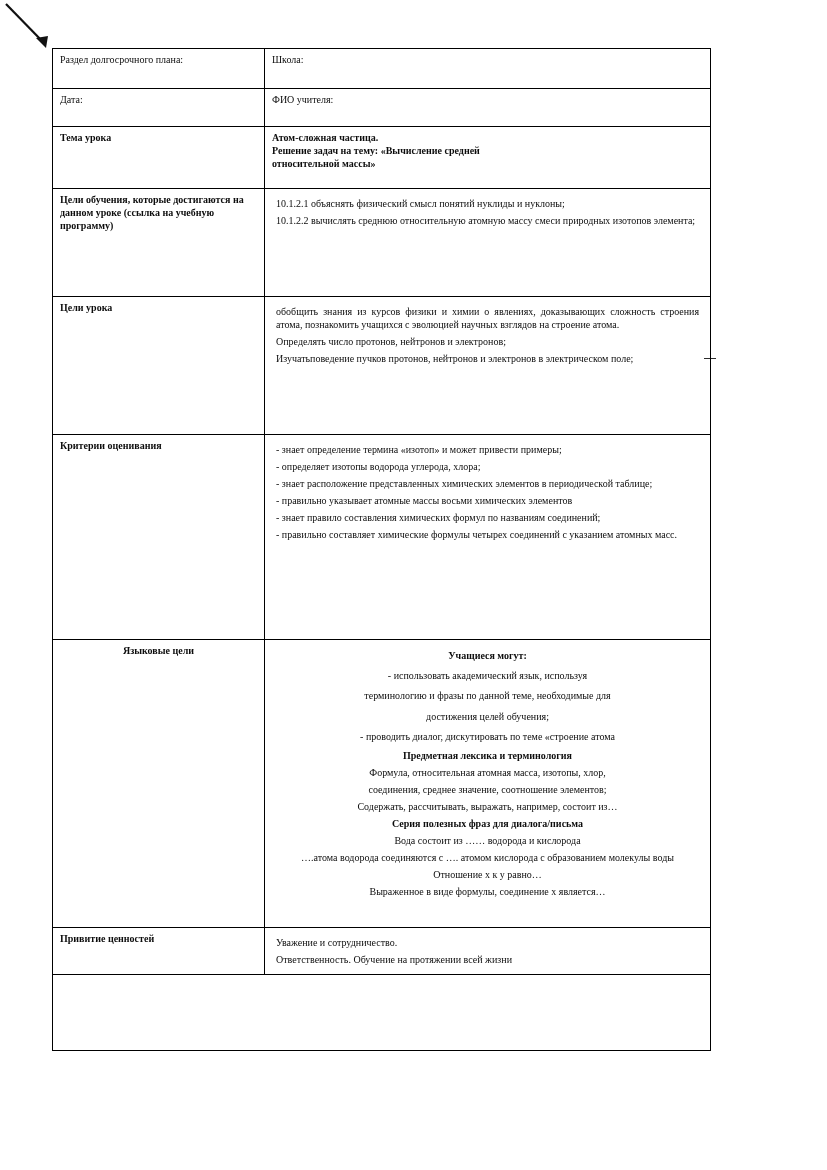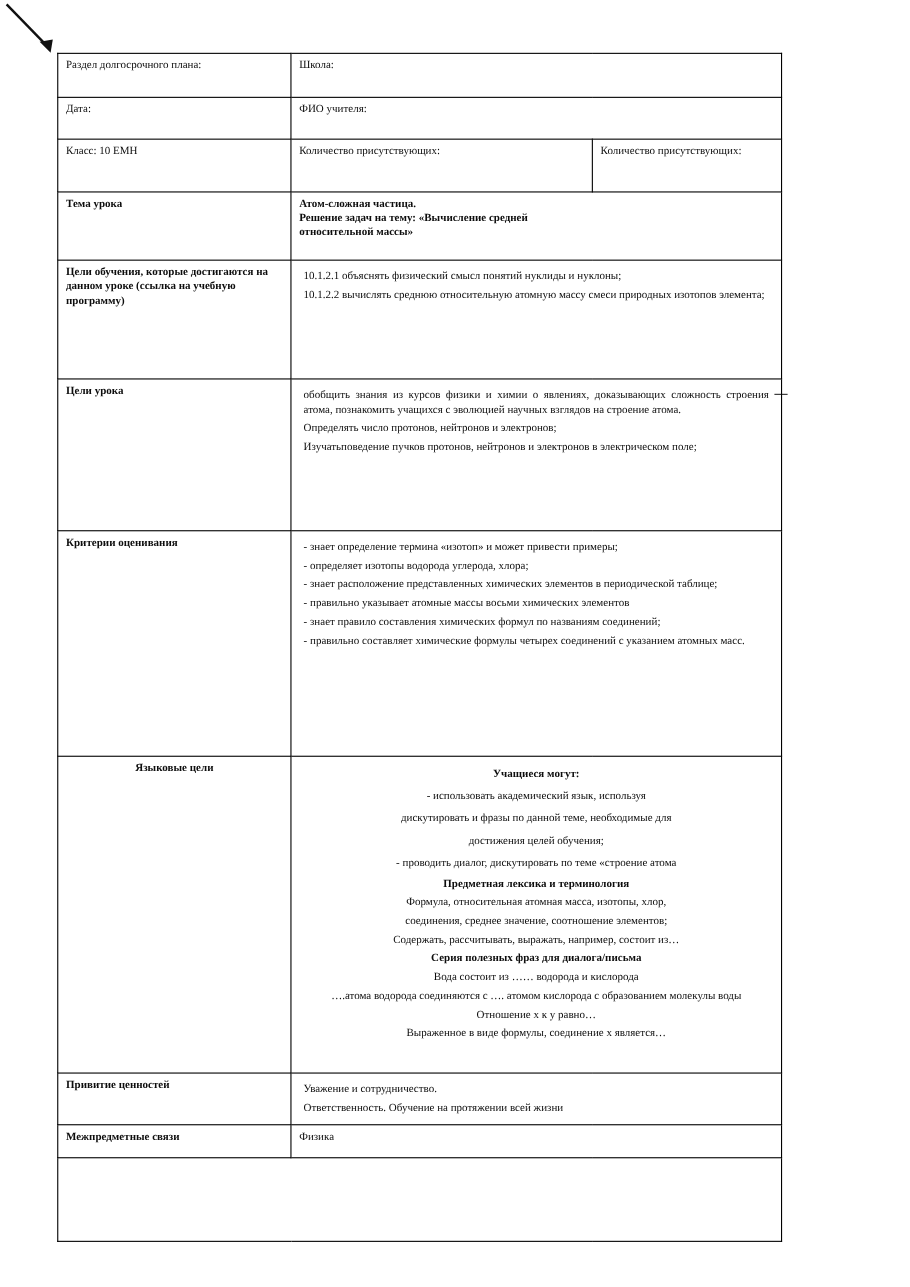--- a/index.html
+++ b/index.html
@@ -122,31 +122,20 @@
 
     <tr class="r-date">
       <td class="bottom-align">
         <span>Дата:</span>
       </td>
       <td colspan="2">
         <span>ФИО учителя:</span>
       </td>
     </tr>
 
-    <tr class="r-class">
-      <td>
-        <span>Класс: 10 ЕМН</span>
-      </td>
-      <td>
-        <span>Количество присутствующих:</span>
-      </td>
-      <td>
-        <span>Количество присутствующих:</span>
-      </td>
-    </tr>
 
     <tr class="r-topic">
       <td class="label-cell">
         <span>Тема урока</span>
       </td>
       <td colspan="2" class="topic-cell">
         <span class="topic-line">Атом-сложная частица.</span>
         <span class="topic-line">Решение задач на тему: «Вычисление средней</span>
         <span class="topic-line">относительной массы»</span>
       </td>
@@ -187,21 +176,21 @@
       </td>
     </tr>
 
     <tr class="r-lang">
       <td class="label-cell">
         <span>Языковые цели</span>
       </td>
       <td colspan="2">
         <p class="para bold-sub loose">Учащиеся могут:</p>
         <p class="para loose">- использовать академический язык, используя</p>
-        <p class="para loose">дискутировать и фразы по данной теме, необходимые для</p>
+        <p class="para loose">терминологию и фразы по данной теме, необходимые для</p>
         <p class="para loose">достижения целей обучения;</p>
         <p class="para loose">- проводить диалог, дискутировать по теме «строение атома</p>
         <p class="para bold-sub">Предметная лексика и терминология</p>
         <p class="para">Формула, относительная атомная масса, изотопы, хлор,</p>
         <p class="para">соединения, среднее значение,  соотношение элементов;</p>
         <p class="para">Содержать, рассчитывать, выражать, например, состоит из…</p>
         <p class="para bold-sub">Серия полезных фраз для диалога/письма</p>
         <p class="para">Вода состоит из …… водорода и кислорода</p>
         <p class="para">….атома водорода соединяются с …. атомом кислорода с образованием молекулы воды</p>
         <p class="para">Отношение х к у равно…</p>
@@ -212,28 +201,20 @@
     <tr class="r-values">
       <td class="label-cell">
         <span>Привитие ценностей</span>
       </td>
       <td colspan="2">
         <p class="para">Уважение и сотрудничество.</p>
         <p class="para">Ответственность. Обучение на протяжении всей жизни</p>
       </td>
     </tr>
 
-    <tr class="r-inter">
-      <td class="label-cell">
-        <span>Межпредметные связи</span>
-      </td>
-      <td colspan="2">
-        <span>Физика</span>
-      </td>
-    </tr>
 
     <tr class="r-empty">
       <td colspan="3">
         <span></span>
       </td>
     </tr>
 
   </tbody>
 </table>
 

